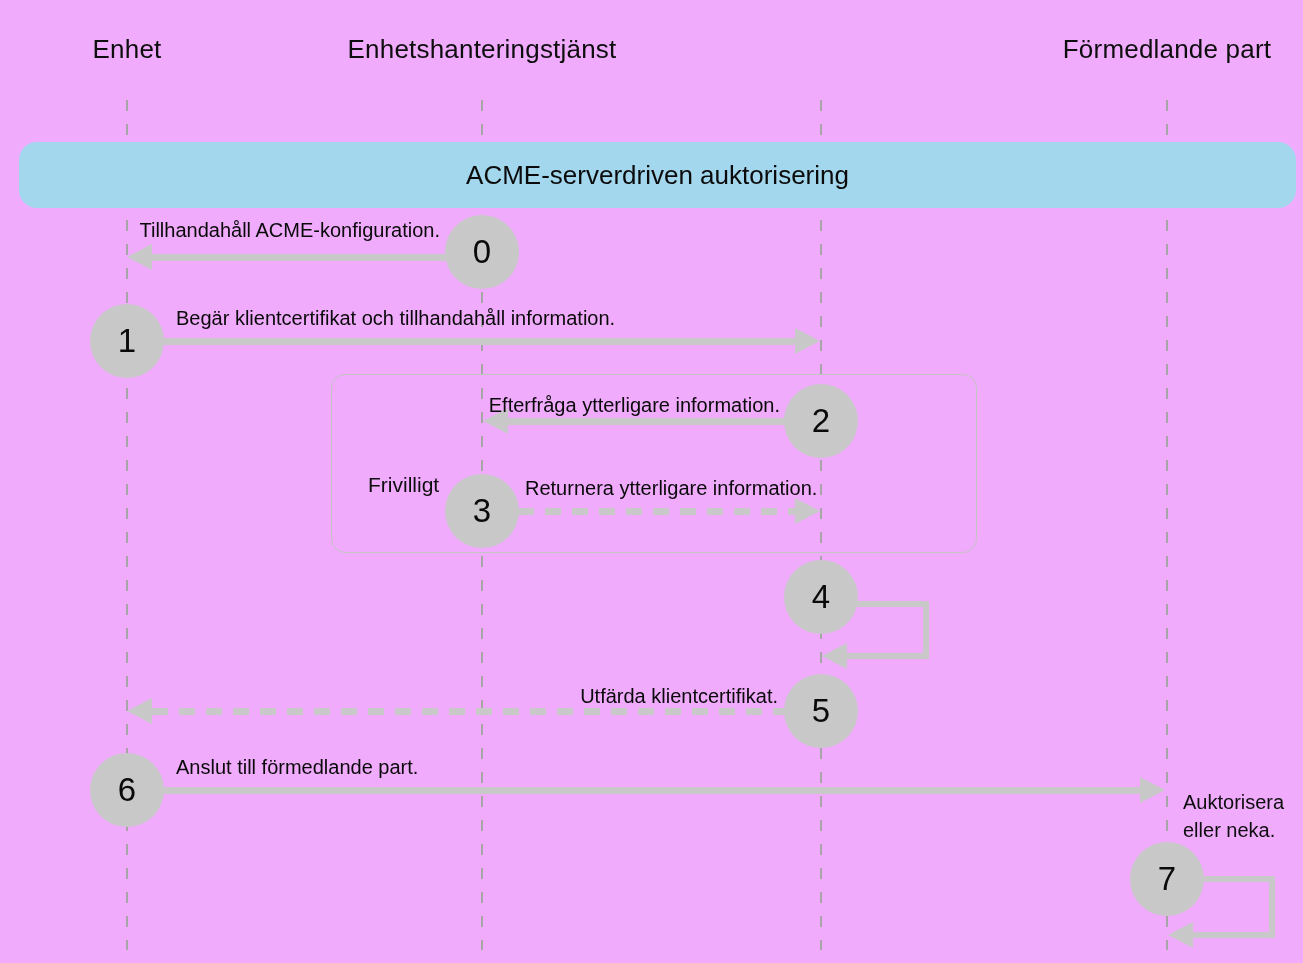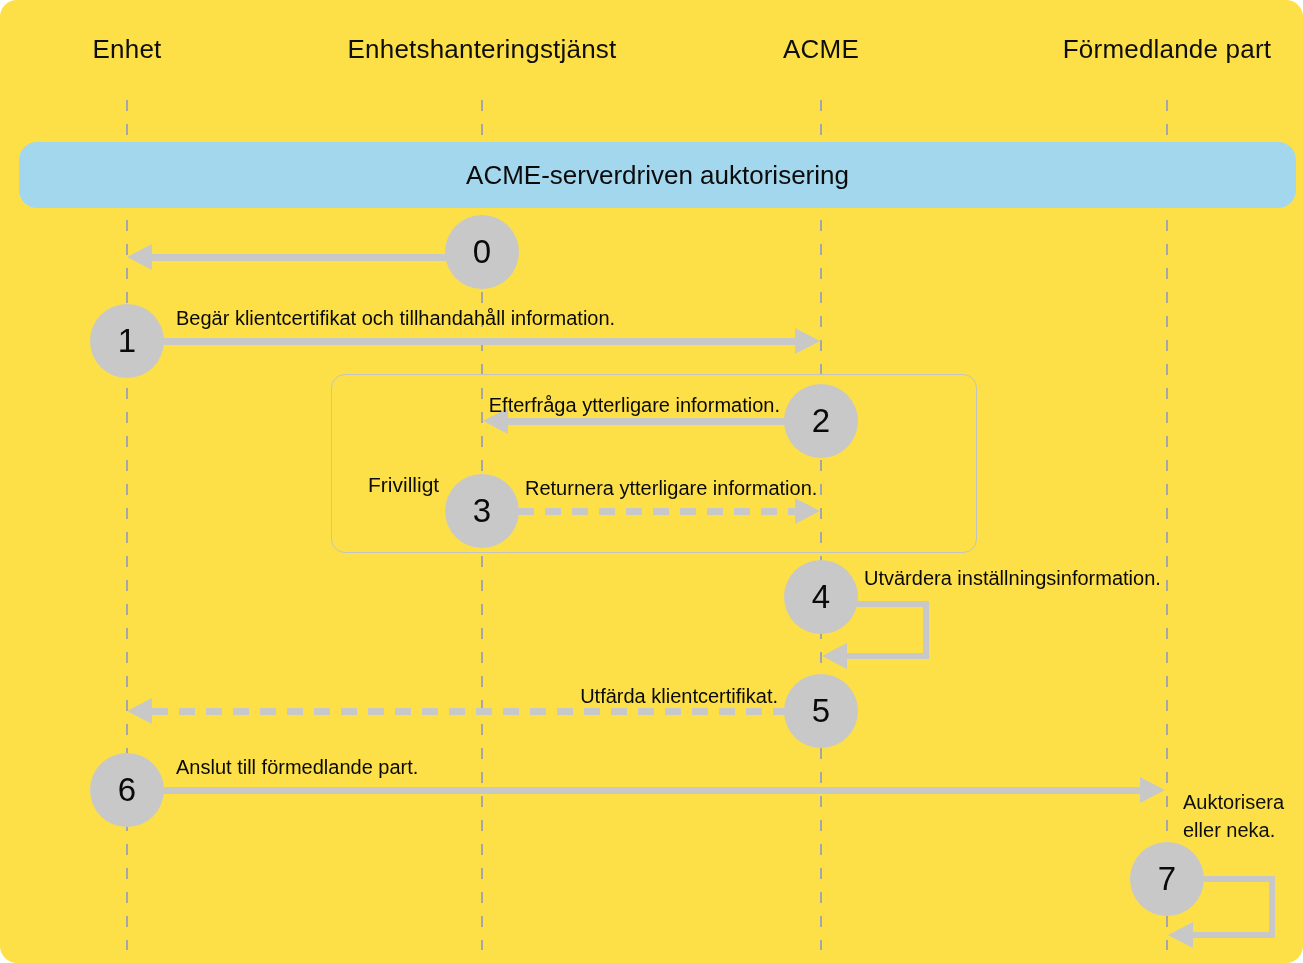--- a/index.html
+++ b/index.html
@@ -3,21 +3,21 @@
 <meta charset="utf-8">
 <style>
   :root{
     --gray:#c8c8c8;
     --lifeline:#a6a6a6;
     --ink:#0e0e0e;
     --banner:#a3d7ee;
   }
   html,body{margin:0;padding:0;background:#fff;}
   body{font-family:"Liberation Sans","DejaVu Sans",sans-serif;color:var(--ink);}
-  #stage{position:relative;width:1303px;height:963px;background:#fde047;overflow:hidden;border-radius:17px;}
+  #stage{position:relative;width:1303px;height:963px;background:#f0abfc;overflow:hidden;}
 
   .lane-label{position:absolute;top:34px;font-size:26px;font-weight:500;letter-spacing:.2px;
     text-align:center;color:var(--ink);z-index:6;}
   .lifeline{position:absolute;top:100px;height:850px;width:2px;z-index:1;
     background:repeating-linear-gradient(180deg,var(--lifeline) 0 11px,transparent 11px 24px);}
 
   .banner{position:absolute;left:19px;top:142px;width:1277px;height:66px;background:var(--banner);
     border-radius:18px;z-index:3;display:flex;align-items:center;justify-content:center;}
   .banner span{font-size:26px;color:#0b0b0b;}
 
@@ -43,35 +43,35 @@
   .note{position:absolute;left:1183px;top:788px;font-size:20px;line-height:28px;z-index:6;}
   .note span{display:block;}
 </style>
 </head>
 <body>
 
 <div id="stage">
 
   <div class="lane-label" style="left:27px;width:200px;">Enhet</div>
   <div class="lane-label" style="left:282px;width:400px;">Enhetshanteringstjänst</div>
-  <div class="lane-label" style="left:721px;width:200px;">ACME</div>
   <div class="lane-label" style="left:1017px;width:300px;">Förmedlande part</div>
 
   <div class="lifeline" style="left:126px;"></div>
   <div class="lifeline" style="left:481px;"></div>
   <div class="lifeline" style="left:820px;"></div>
   <div class="lifeline" style="left:1166px;"></div>
 
   <div class="banner">
     <span>ACME-serverdriven auktorisering</span>
   </div>
 
   <div class="group-box"></div>
   <div class="group-label">Frivilligt</div>
 
+  <div class="msg r" style="left:100px;width:340px;top:219px;">Tillhandahåll ACME-konfiguration.</div>
   <div class="ah left" style="left:127px;top:244px;"></div>
   <div class="line" style="left:151px;top:254px;width:307px;"></div>
   <div class="circle" style="left:445px;top:215px;">
     <span>0</span>
   </div>
 
   <div class="msg" style="left:176px;top:307px;">Begär klientcertifikat och tillhandahåll information.</div>
   <div class="line" style="left:158px;top:338px;width:638px;"></div>
   <div class="ah right" style="left:795px;top:328px;"></div>
   <div class="circle" style="left:90px;top:304px;">
@@ -85,21 +85,20 @@
     <span>2</span>
   </div>
 
   <div class="msg r" style="left:525px;width:282px;top:477px;">Returnera ytterligare information.</div>
   <div class="line dashed" style="left:518px;top:508px;width:277px;"></div>
   <div class="ah right" style="left:795px;top:498px;"></div>
   <div class="circle" style="left:445px;top:474px;">
     <span>3</span>
   </div>
 
-  <div class="msg" style="left:864px;top:567px;">Utvärdera inställningsinformation.</div>
   <div class="loop-seg" style="left:855px;top:601px;width:74px;height:6px;"></div>
   <div class="loop-seg" style="left:923px;top:601px;width:6px;height:58px;"></div>
   <div class="loop-seg" style="left:845px;top:653px;width:84px;height:6px;"></div>
   <div class="ah left" style="left:822px;top:643px;"></div>
   <div class="circle" style="left:784px;top:560px;">
     <span>4</span>
   </div>
 
   <div class="msg r" style="left:528px;width:250px;top:679px;margin-top:6px;">Utfärda klientcertifikat.</div>
   <div class="ah left" style="left:127px;top:698px;"></div>

